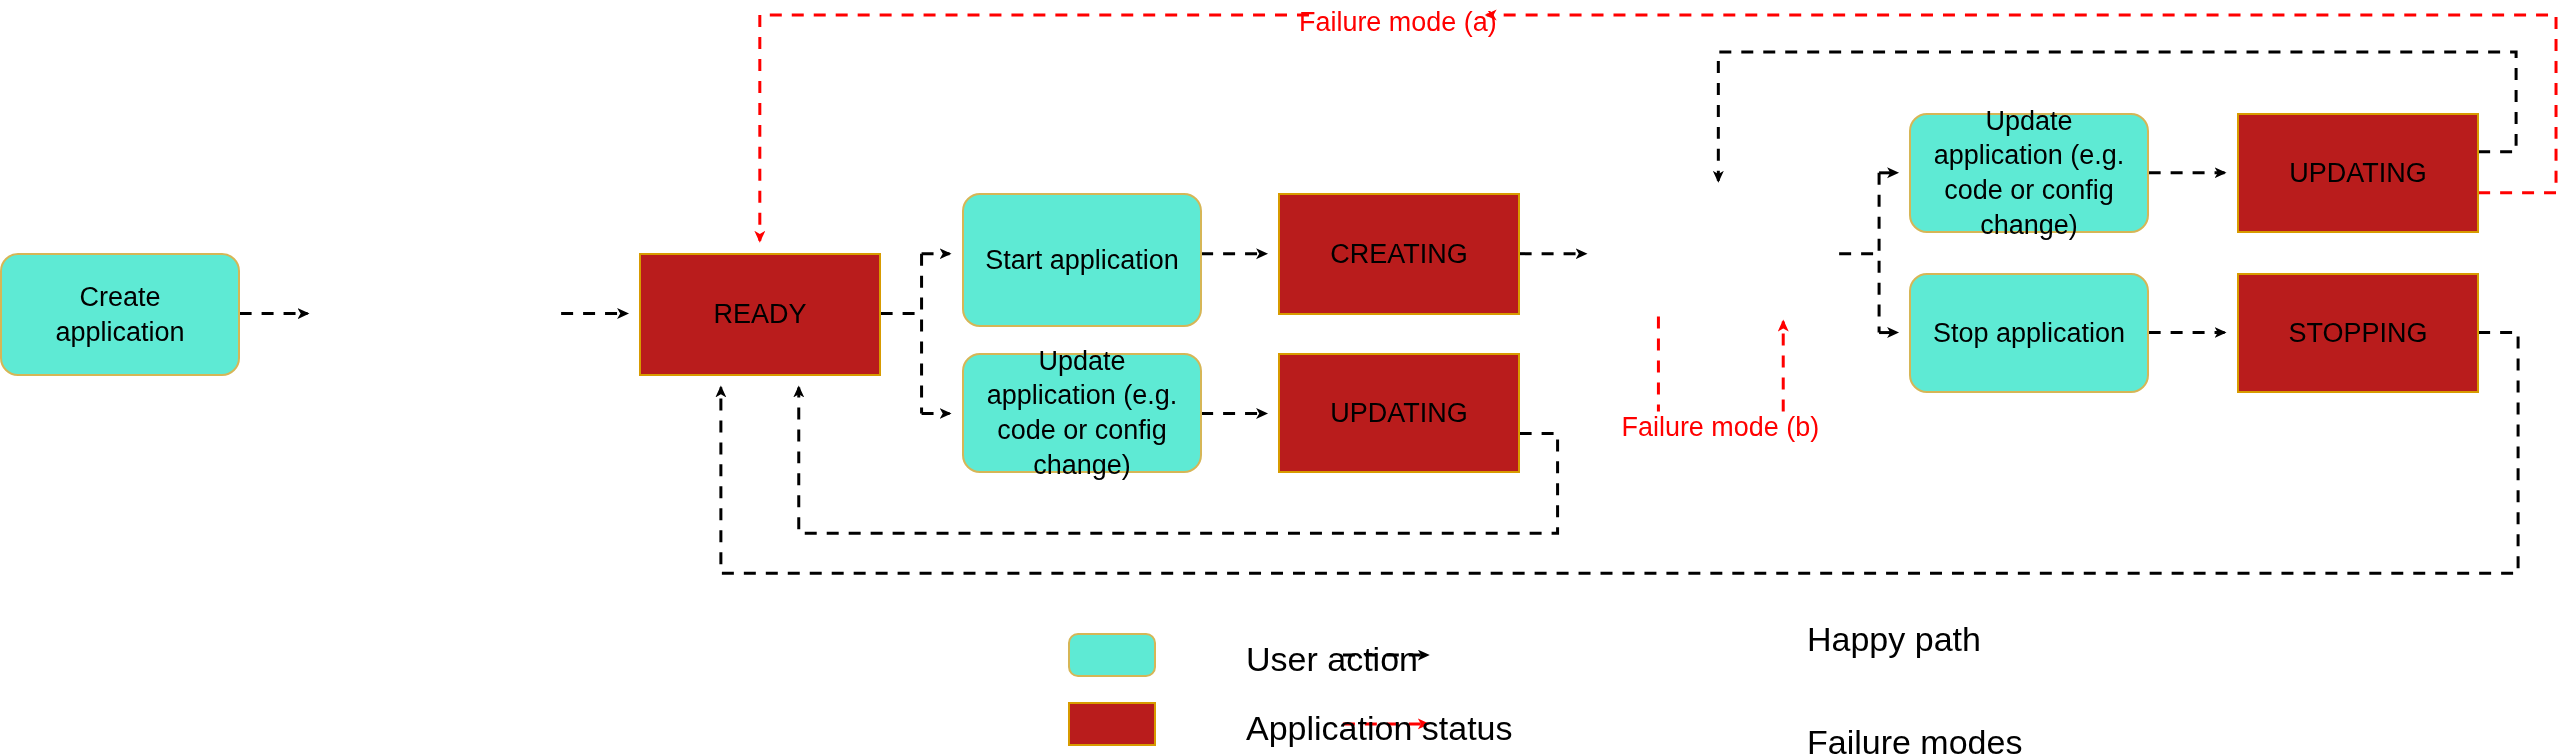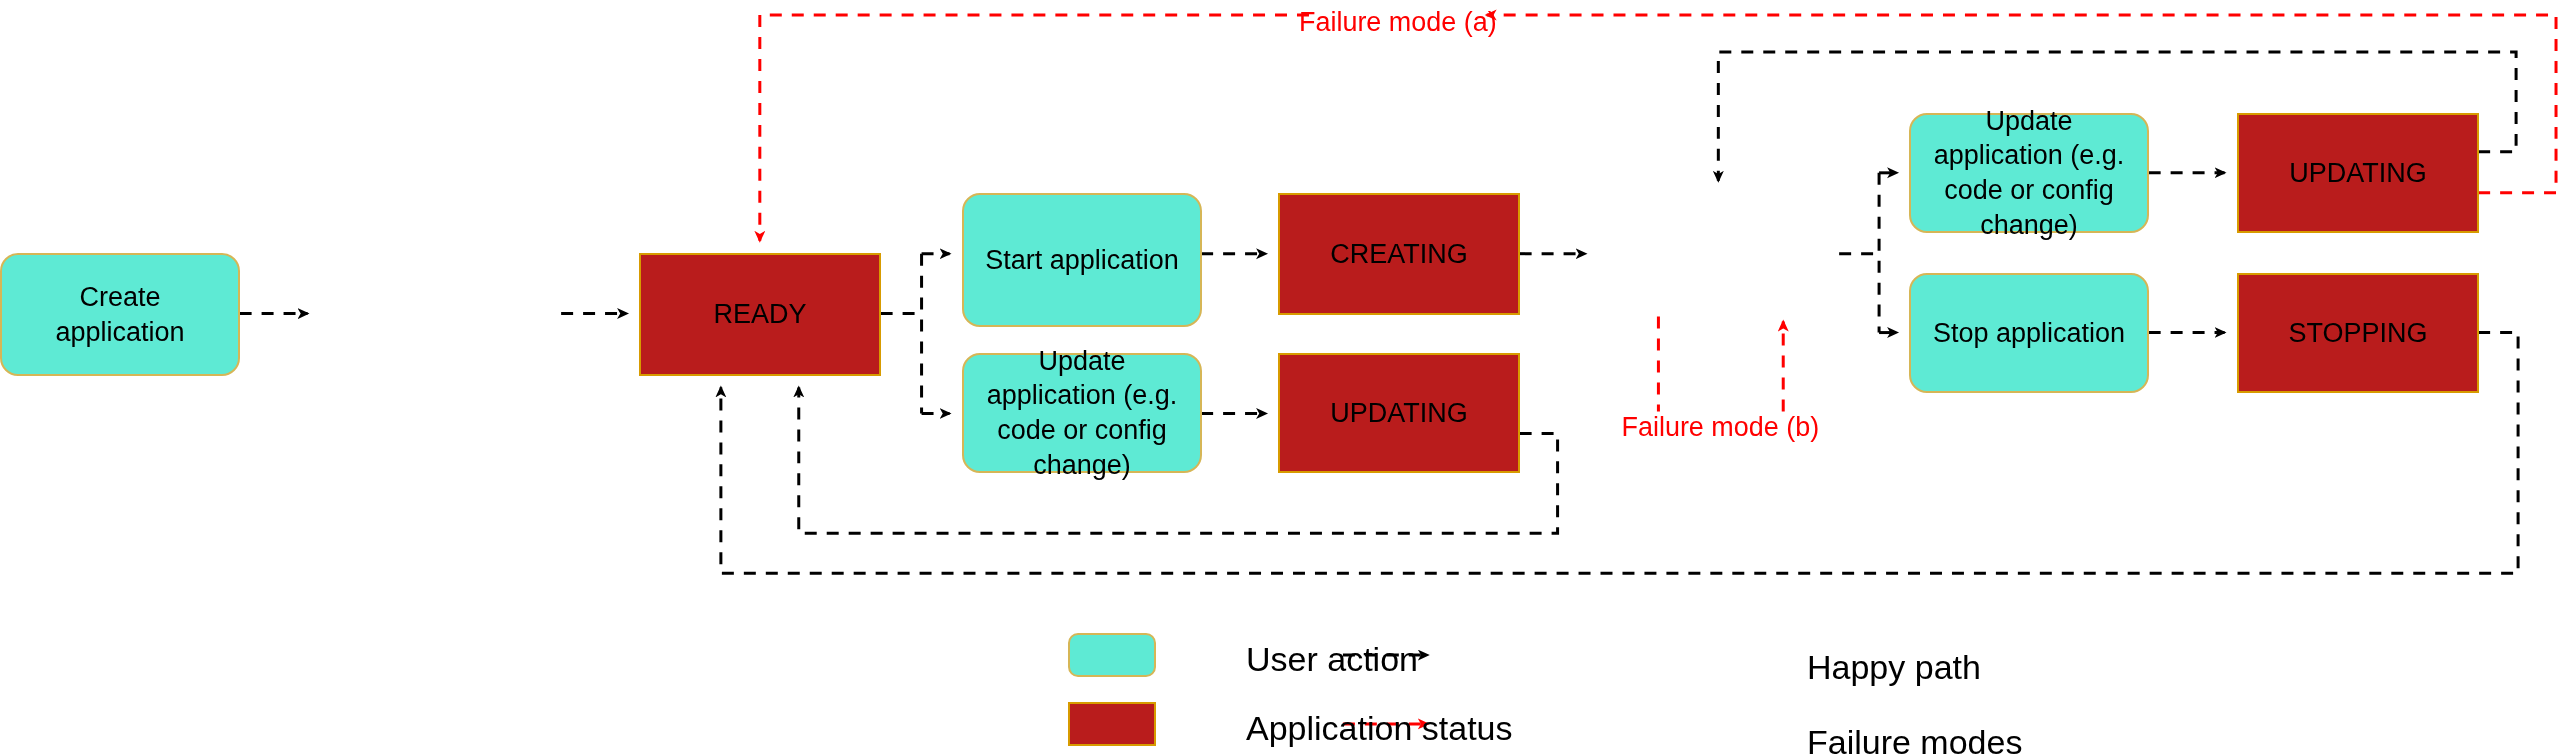--- a/index.html
+++ b/index.html
@@ -104,17 +104,17 @@
   <div class="node status" style="left:2237px;top:273px;width:242px;height:120px;">
     <span>STOPPING</span>
   </div>
 
   <div class="legend-swatch action" style="left:1068px;top:633px;width:88px;height:44px;border-radius:10px;"></div>
   <div class="legend-label" style="left:1246px;top:640px;">User action</div>
 
   <div class="legend-swatch status" style="left:1068px;top:702px;width:88px;height:44px;"></div>
   <div class="legend-label" style="left:1246px;top:709px;">Application status</div>
 
-  <div class="legend-label" style="left:1807px;top:648px;">Happy path</div>
+  <div class="legend-label" style="left:1807px;top:620px;">Happy path</div>
   <div class="legend-label" style="left:1807px;top:709px;margin-top:14px;">Failure modes</div>
 
 </div>
 
 
 </body></html>

